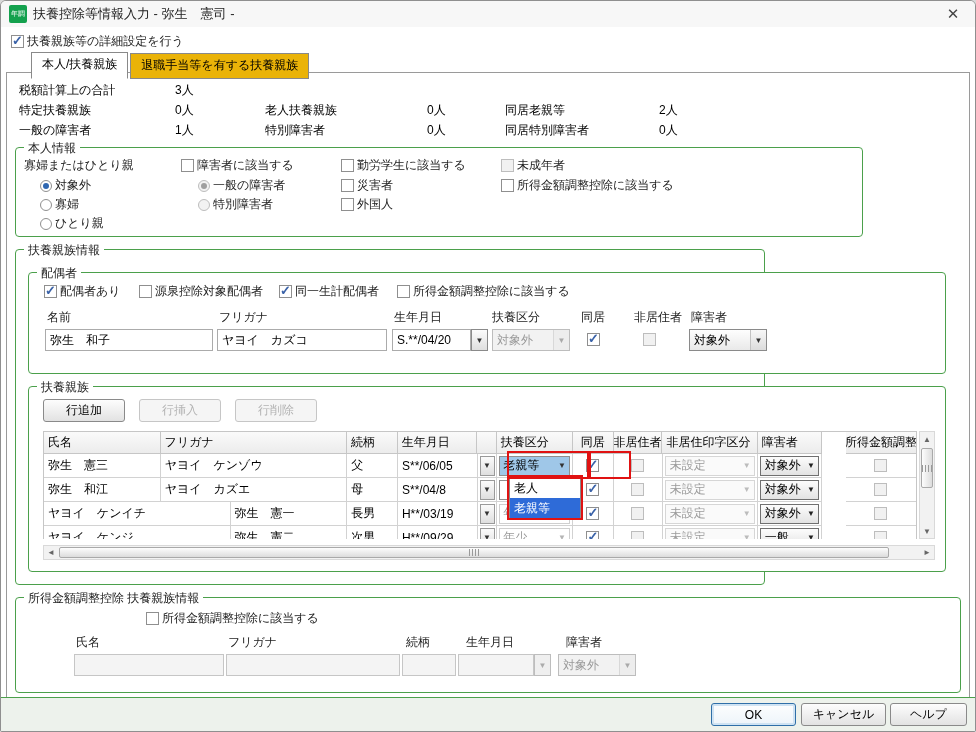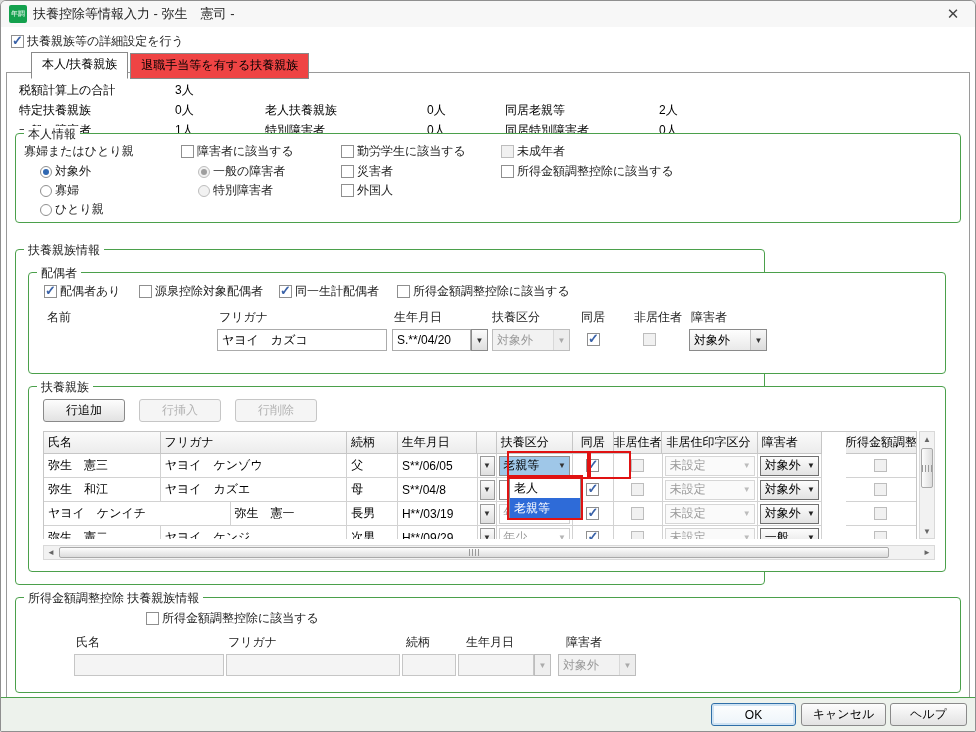--- a/index.html
+++ b/index.html
@@ -26,21 +26,21 @@
   .cb.dis { background:#f1f1f1; border-color:#bdbdbd; }
   .rb { width:12px; height:12px; border:1px solid #8f8f8f; border-radius:50%; background:#fff;
         display:inline-block; position:relative; flex:0 0 12px; }
   .rb.on::after { content:""; position:absolute; left:2px; top:2px; width:6px; height:6px;
                   border-radius:50%; background:#2f67b1; }
   .rb.dis { border-color:#bdbdbd; background:#f2f2f2; }
   .rb.dis.on::after { background:#9f9f9f; }
   .dis-label { color:#9a9a9a; }
   
   .tabs { position:absolute; left:8px; top:51px; display:flex; align-items:flex-end; z-index:3;padding-left:22px; }
-  .tab { font-size:12px; padding:3px 10px 4px 10px; border:1px solid #898989; background:#ef4444;
+  .tab { font-size:12px; padding:3px 10px 4px 10px; border:1px solid #898989; background:#eab308;
          margin-right:2px; }
   .tab.active { background:#fff; border-bottom:1px solid #fff; padding-bottom:5px; }
   
   .panel { position:absolute; left:5px; top:71px; width:964px; height:627px;
            border:1px solid #9a9a9a; background:#fff; }
   .abs { position:absolute; }
   .lbl { font-size:12px; color:#222; white-space:nowrap; }
   
   .gbox { position:absolute; border:1px solid #4ba04b; border-radius:4px; background:#fff; }
   .gbox > .legend { position:absolute; top:-8px; left:8px; background:#fff; padding:0 4px;
@@ -153,21 +153,21 @@
     <span class="abs sum" style="left:420px;top:29px">0人</span>
     <span class="abs sum" style="left:498px;top:29px">同居老親等</span>
     <span class="abs sum" style="left:652px;top:29px">2人</span>
     <span class="abs sum" style="left:12px;top:49px">一般の障害者</span>
     <span class="abs sum" style="left:168px;top:49px">1人</span>
     <span class="abs sum" style="left:258px;top:49px">特別障害者</span>
     <span class="abs sum" style="left:420px;top:49px">0人</span>
     <span class="abs sum" style="left:498px;top:49px">同居特別障害者</span>
     <span class="abs sum" style="left:652px;top:49px">0人</span>
 
-    <div class="gbox" style="left:8px;top:60px;width:946px;height:90px">
+    <div class="gbox" style="left:8px;top:74px;width:848px;height:90px">
       <span class="legend">本人情報</span>
       <span class="abs lbl" style="left:8px;top:9px">寡婦またはひとり親</span>
       <div class="abs cbrow" style="left:24px;top:29px">
         <span class="rb on"></span>
         <span class="lbl">対象外</span>
       </div>
       <div class="abs cbrow" style="left:24px;top:48px">
         <span class="rb"></span>
         <span class="lbl">寡婦</span>
       </div>
@@ -230,20 +230,21 @@
           <span class="cb"></span>
           <span class="lbl">所得金額調整控除に該当する</span>
         </div>
         <span class="abs lbl" style="left:18px;top:36px">名前</span>
         <span class="abs lbl" style="left:190px;top:36px">フリガナ</span>
         <span class="abs lbl" style="left:365px;top:36px">生年月日</span>
         <span class="abs lbl" style="left:463px;top:36px">扶養区分</span>
         <span class="abs lbl" style="left:552px;top:36px">同居</span>
         <span class="abs lbl" style="left:605px;top:36px">非居住者</span>
         <span class="abs lbl" style="left:662px;top:36px">障害者</span>
+        <div class="input" style="left:16px;top:56px;width:168px">弥生　和子</div>
         <div class="input" style="left:188px;top:56px;width:170px">ヤヨイ　カズコ</div>
         <div class="input" style="left:363px;top:56px;width:79px">S.**/04/20</div>
         <div class="dbtn" style="left:442px;top:56px">▼</div>
         <div class="combo dis" style="left:463px;top:56px;width:78px">
           <span>対象外</span>
           <span class="arr">▼</span>
         </div>
         <span class="cb checked abs" style="left:558px;top:60px"></span>
         <span class="cb dis abs" style="left:614px;top:60px"></span>
         <div class="combo" style="left:660px;top:56px;width:78px">
@@ -378,22 +379,22 @@
                   <span>対象外</span>
                   <span class="arr2">▼</span>
                 </div>
             </div>
             <div class="tc c-adj">
                 <span class="cb dis"></span>
               </div>
           </div>
 
           <div class="trow">
+            <div class="tc c-kana">ヤヨイ　ケンジ</div>
             <div class="tc c-name">弥生　憲二</div>
-            <div class="tc c-kana">ヤヨイ　ケンジ</div>
             <div class="tc c-rel">次男</div>
             <div class="tc c-birth">H**/09/29</div>
             <div class="tc c-btn">
                 <div class="cell-dbtn">▼</div>
               </div>
             <div class="tc c-cat">
               <div class="catcombo flat">
                   <span>年少</span>
                   <span class="arr2">▼</span>
                 </div>

